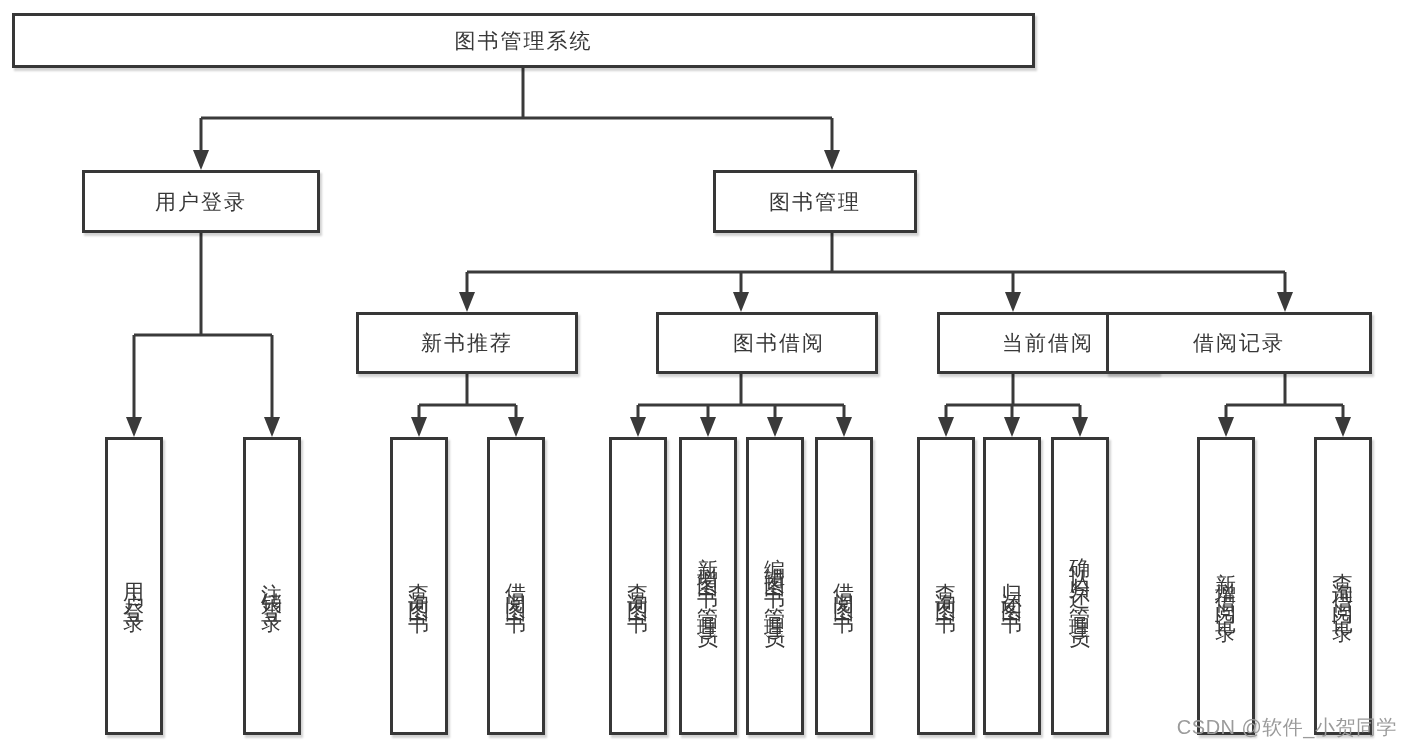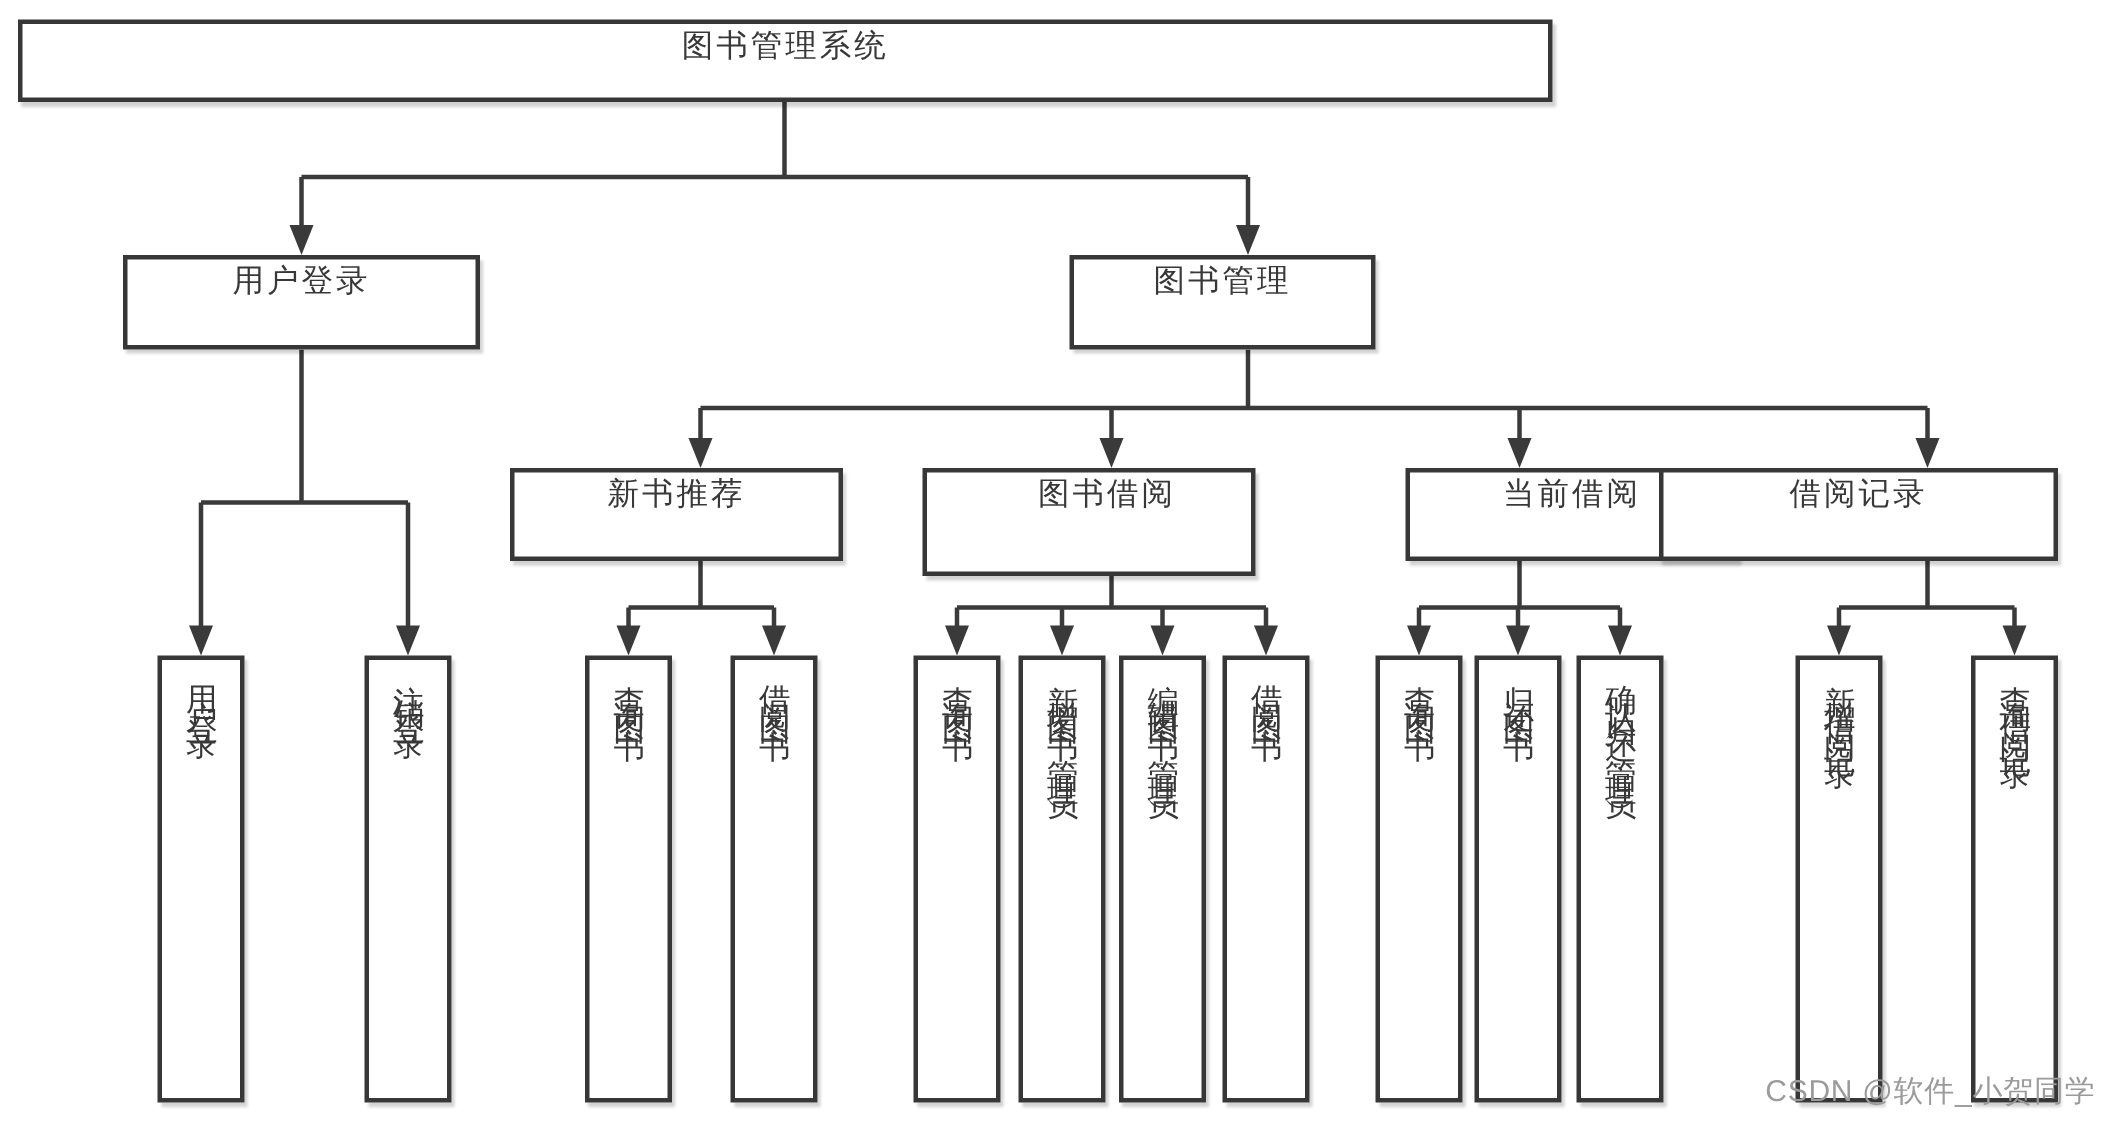--- a/index.html
+++ b/index.html
@@ -16,20 +16,21 @@
     left: 0; top: 0;
     pointer-events: none;
   }
   .box {
     position: absolute;
     box-sizing: border-box;
     background: var(--box_bg, #ffffff);
     border: 3px solid var(--box_border, #373737);
     box-shadow: 2px 3px 2px rgba(0,0,0,0.18);
     display: flex;
+    align-items: center;
     justify-content: center;
     color: var(--text, #383838);
   }
   .hlabel {
     font-size: 21px;
     letter-spacing: 2px;
     white-space: nowrap;
   }
   .vtext {
     writing-mode: vertical-rl;
@@ -127,24 +128,24 @@
     <span class="hlabel">图书管理系统</span>
   </div>
 
   <div class="box" style="left:82px; top:170px; width:238px; height:63px;">
     <span class="hlabel">用户登录</span>
   </div>
   <div class="box" style="left:713px; top:170px; width:204px; height:63px;">
     <span class="hlabel">图书管理</span>
   </div>
 
-  <div class="box" style="left:340px; top:312px; width:222px; height:62px;">
+  <div class="box" style="left:356px; top:312px; width:222px; height:62px;">
     <span class="hlabel">新书推荐</span>
   </div>
-  <div class="box" style="left:615px; top:312px; width:222px; height:72px;padding-left:24px;">
+  <div class="box" style="left:656px; top:312px; width:222px; height:62px;padding-left:24px;">
     <span class="hlabel">图书借阅</span>
   </div>
   <div class="box" style="left:937px; top:312px; width:222px; height:62px;">
     <span class="hlabel">当前借阅</span>
   </div>
   <div class="box" style="left:1106px; top:312px; width:266px; height:62px;">
     <span class="hlabel">借阅记录</span>
   </div>
 
   <div class="box" style="left:105px; top:437px; width:58px; height:298px;">

